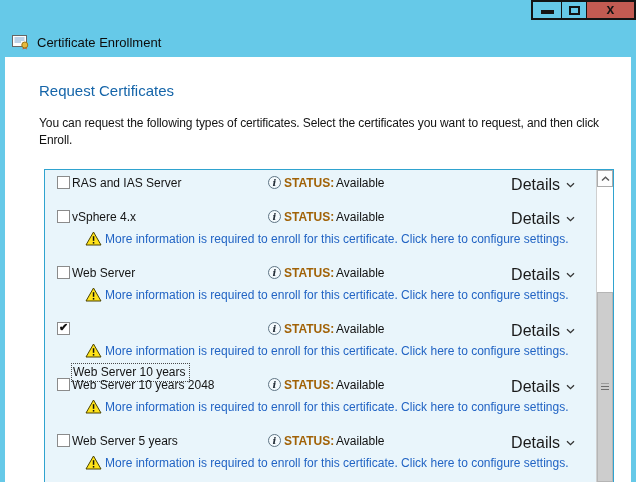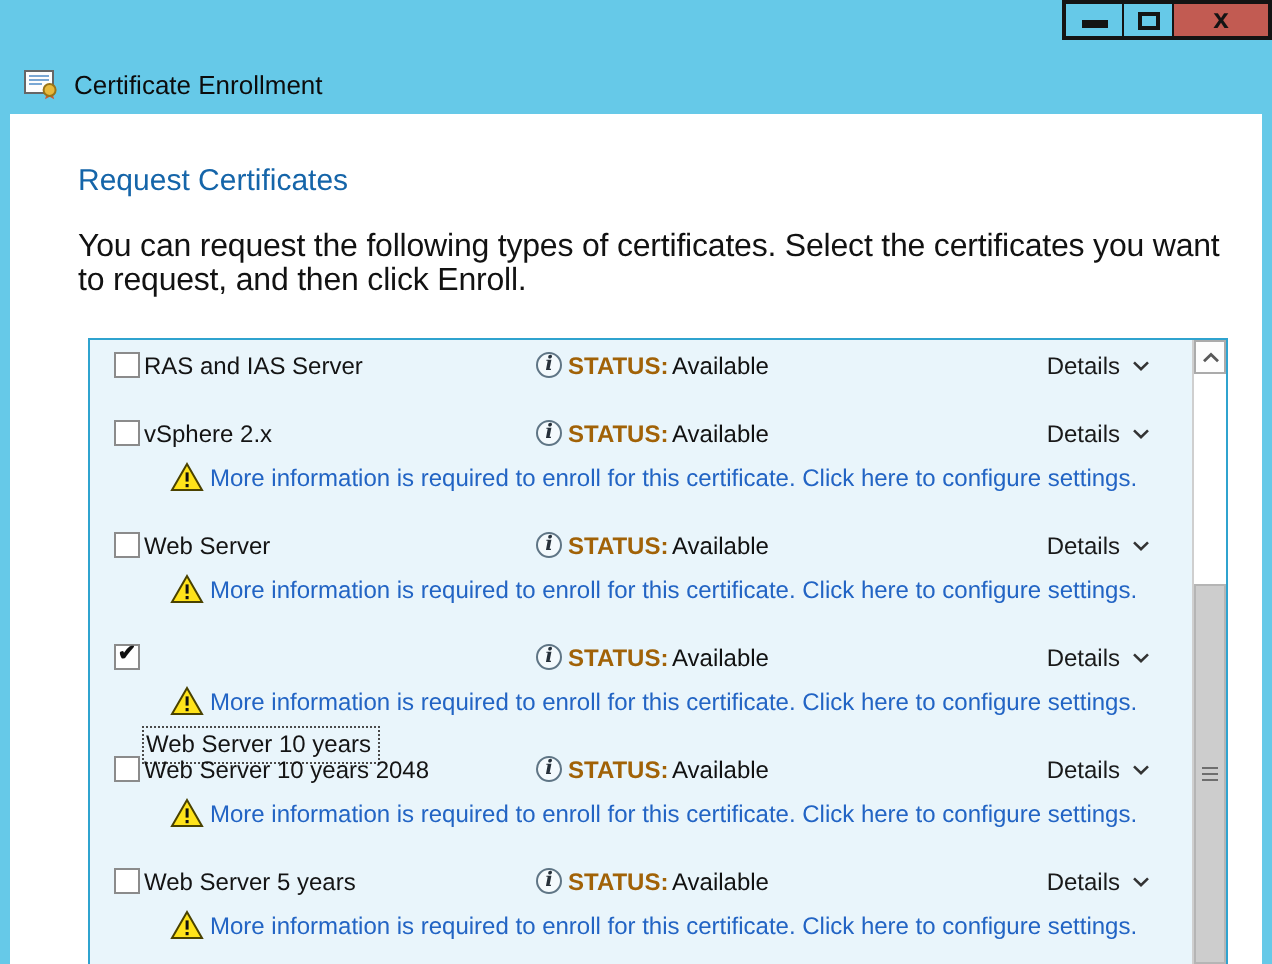--- a/index.html
+++ b/index.html
@@ -17,40 +17,40 @@
   .btn-close{left:587px;width:49px;background:#c25b52;border-left:none;}
   .glyph-min{width:13px;height:4px;background:#141414;margin-top:3px;}
   .glyph-max{width:11px;height:9px;border:2px solid #141414;box-sizing:border-box;background:transparent;}
   .glyph-close{font-size:14px;font-weight:700;color:#141414;line-height:1;margin-top:-2px;}
   
   .title-row{position:absolute;left:12px;top:34px;display:flex;align-items:flex-end;gap:7px;}
   .title-text{font-size:13px;color:#0c0c0c;}
   
   .content{position:absolute;left:5px;top:57px;width:626px;height:425px;background:#ffffff;}
   .page-heading{position:absolute;left:34px;top:25px;margin:0;font-size:15px;font-weight:400;color:#1565a9;}
-  .page-desc{position:absolute;left:34px;top:58px;width:578px;margin:0;font-size:16px;line-height:17px;color:#121212;letter-spacing:-0.1px;}
+  .page-desc{position:absolute;left:34px;top:58px;width:578px;margin:0;font-size:12px;line-height:17px;color:#121212;letter-spacing:-0.1px;}
   
   .cert-list{position:absolute;left:39px;top:112px;width:570px;height:313px;box-sizing:border-box;
     background:#e9f5fb;border:1px solid #2fa3cf;border-bottom:none;}
   .rows{position:absolute;left:0;top:0;right:17px;bottom:0;padding:2px 0 0 12px;overflow:hidden;}
   .item{margin-bottom:12px;}
   .main-row{position:relative;height:22px;text-align:center;}
   .checkbox{position:absolute;left:0;top:4px;width:13px;height:13px;box-sizing:border-box;
     background:#fff;border:1px solid #8b8b8b;display:flex;align-items:center;justify-content:center;}
   .check{display:none;font-size:11px;font-weight:700;color:#111;line-height:1;margin-top:-2px;}
   .main-row.checked .check{display:block;}
   .cert-name{position:absolute;left:15px;top:4px;font-size:12px;color:#141414;white-space:nowrap;}
   .main-row.focused .cert-name{left:14px;top:2px;border:1px dotted #4a4a4a;padding:1px 3px 2px 1px;margin-top:43px;}
   .info-icon{position:absolute;left:211px;top:4px;width:13px;height:13px;box-sizing:border-box;border-radius:50%;
     border:1px solid #5f7585;color:#26303a;font:italic 700 10px "DejaVu Serif",serif;
     display:flex;align-items:center;justify-content:center;background:#f4fafd;}
   .status-label{position:absolute;left:227px;top:4px;font-size:12px;font-weight:700;color:#a16207;}
   .status-value{position:absolute;left:279px;top:4px;font-size:12px;color:#111;}
   .details{position:absolute;right:21px;top:4px;display:flex;align-items:center;gap:6px;
-    font-size:12px;color:#1a1a1a;cursor:default;}
+    font-size:16px;color:#1a1a1a;cursor:default;}
   .warning-row{position:relative;height:22px;}
   .warn-icon{position:absolute;left:28px;top:3px;line-height:0;}
   .warn-text{position:absolute;left:48px;top:4px;font-size:12px;color:#2264c4;white-space:nowrap;}
   
   .scrollbar{position:absolute;top:0;right:0;bottom:0;width:17px;box-sizing:border-box;
     background:#fff;border-left:1px solid #cfcfcf;}
   .scroll-up{height:17px;box-sizing:border-box;background:#fdfdfd;border:1px solid #ababab;
     display:flex;align-items:center;justify-content:center;line-height:0;}
   .scroll-track{position:absolute;left:0;right:0;top:17px;bottom:0;background:#ffffff;}
   .scroll-thumb{position:absolute;left:0;right:0;top:105px;bottom:0;box-sizing:border-box;
@@ -110,21 +110,21 @@
       </span>
     </div>
 
   </div>
 
   <div class="item">
     <div class="main-row">
       <span class="checkbox">
         
       </span>
-      <span class="cert-name">vSphere 2.x</span>
+      <span class="cert-name">vSphere 4.x</span>
       <span class="info-icon">i</span>
       <span class="status-label">STATUS:</span>
       <span class="status-value">Available</span>
       <span class="details">
         <span>Details</span>
         <svg width="9" height="6" viewBox="0 0 9 6">
           <polyline points="1,1.2 4.5,4.6 8,1.2" fill="none" stroke="#333" stroke-width="1.3"></polyline>
         </svg>
       </span>
     </div>

